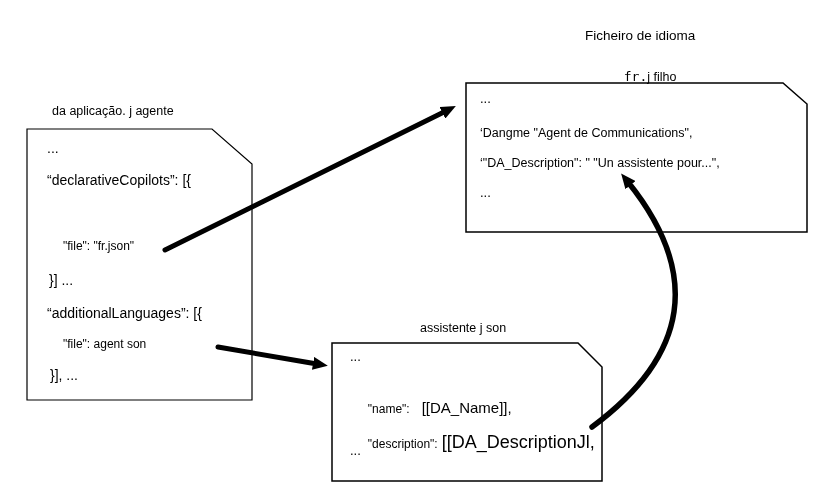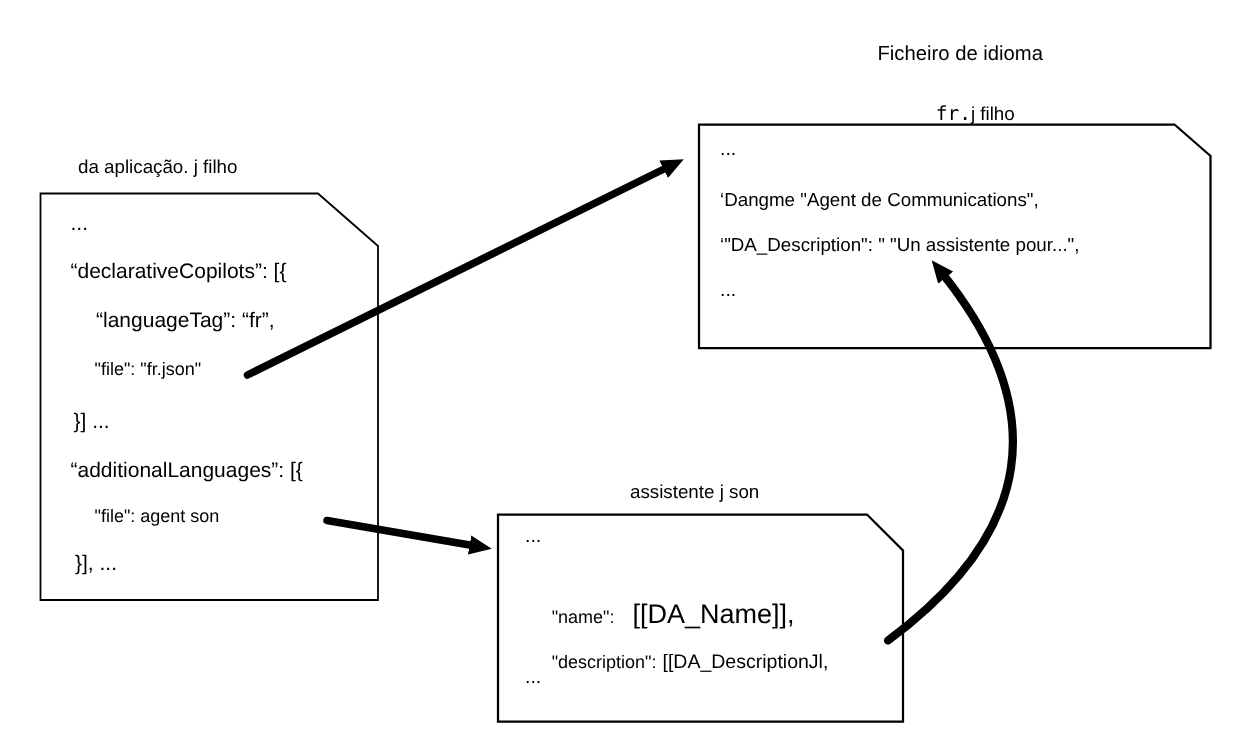--- a/index.html
+++ b/index.html
@@ -9,22 +9,22 @@
   }
   .layer{position:absolute;left:0;top:0;}
   .t{position:absolute;white-space:pre;line-height:1.15;color:#000;}
   .s15{font-size:15px;}
   .s14{font-size:14px;}
   .s13-5{font-size:13.5px;}
   .s13{font-size:13px;}
   .s12-5{font-size:12.5px;}
   .s12{font-size:12px;}
   .key{font-size:12px;}
-  .val-big{font-size:18px;margin-left:12px;text-align:right;}
-  .val-med{font-size:13px;margin-left:4px;}
+  .val-big{font-size:15px;margin-left:12px;text-align:right;}
+  .val-med{font-size:18px;margin-left:4px;}
   .mono{font-family:"DejaVu Sans Mono", monospace;font-size:13px;}
 </style>
 </head>
 <body>
 
 <div class="canvas">
 
   <svg class="layer" width="837" height="495" viewBox="0 0 837 495">
     <defs>
       <marker id="ah" markerUnits="userSpaceOnUse" markerWidth="16" markerHeight="13" viewBox="0 0 16 13" refX="4" refY="6.5" orient="auto">
@@ -34,25 +34,24 @@
 
     <polygon points="27,129 212,129 252,164 252,400 27,400" fill="none" stroke="#000" stroke-width="1.2"></polygon>
     <polygon points="466,83 783,83 807,104 807,232 466,232" fill="none" stroke="#000" stroke-width="1.5"></polygon>
     <polygon points="332,343 578,343 602,367 602,481 332,481" fill="none" stroke="#000" stroke-width="1.5"></polygon>
 
     <path d="M165,250 L446,111" stroke="#000" stroke-width="5" fill="none" marker-end="url(#ah)" stroke-linecap="round"></path>
     <path d="M218,347 L317,364" stroke="#000" stroke-width="5" fill="none" marker-end="url(#ah)" stroke-linecap="round"></path>
     <path d="M592,427 Q738,319 628,182" stroke="#000" stroke-width="5.5" fill="none" marker-end="url(#ah)" stroke-linecap="round"></path>
   </svg>
 
-  <div class="t s12-5" style="left:52px;top:104px">da aplicação. j filho</div>
+  <div class="t s12-5" style="left:52px;top:104px">da aplicação. j agente</div>
 
   <div class="t s14" style="left:47px;top:140px">...</div>
   <div class="t s14" style="left:47px;top:172px">“declarativeCopilots”: [{</div>
-  <div class="t s14" style="left:64px;top:205px">“languageTag”: “fr”,</div>
   <div class="t s12" style="left:63px;top:240px">"file": "fr.json"</div>
   <div class="t s14" style="left:49px;top:272px">}] ...</div>
   <div class="t s14" style="left:47px;top:305px">“additionalLanguages”: [{</div>
   <div class="t s12" style="left:63px;top:338px">"file": agent son</div>
   <div class="t s14" style="left:50px;top:367px">}], ...</div>
 
   <div class="t s13-5" style="left:585px;top:28px">Ficheiro de idioma</div>
   <div class="t" style="left:606px;top:49px">
     <span class="mono">fr.</span><span class="s12-5">j filho</span>
   </div>

